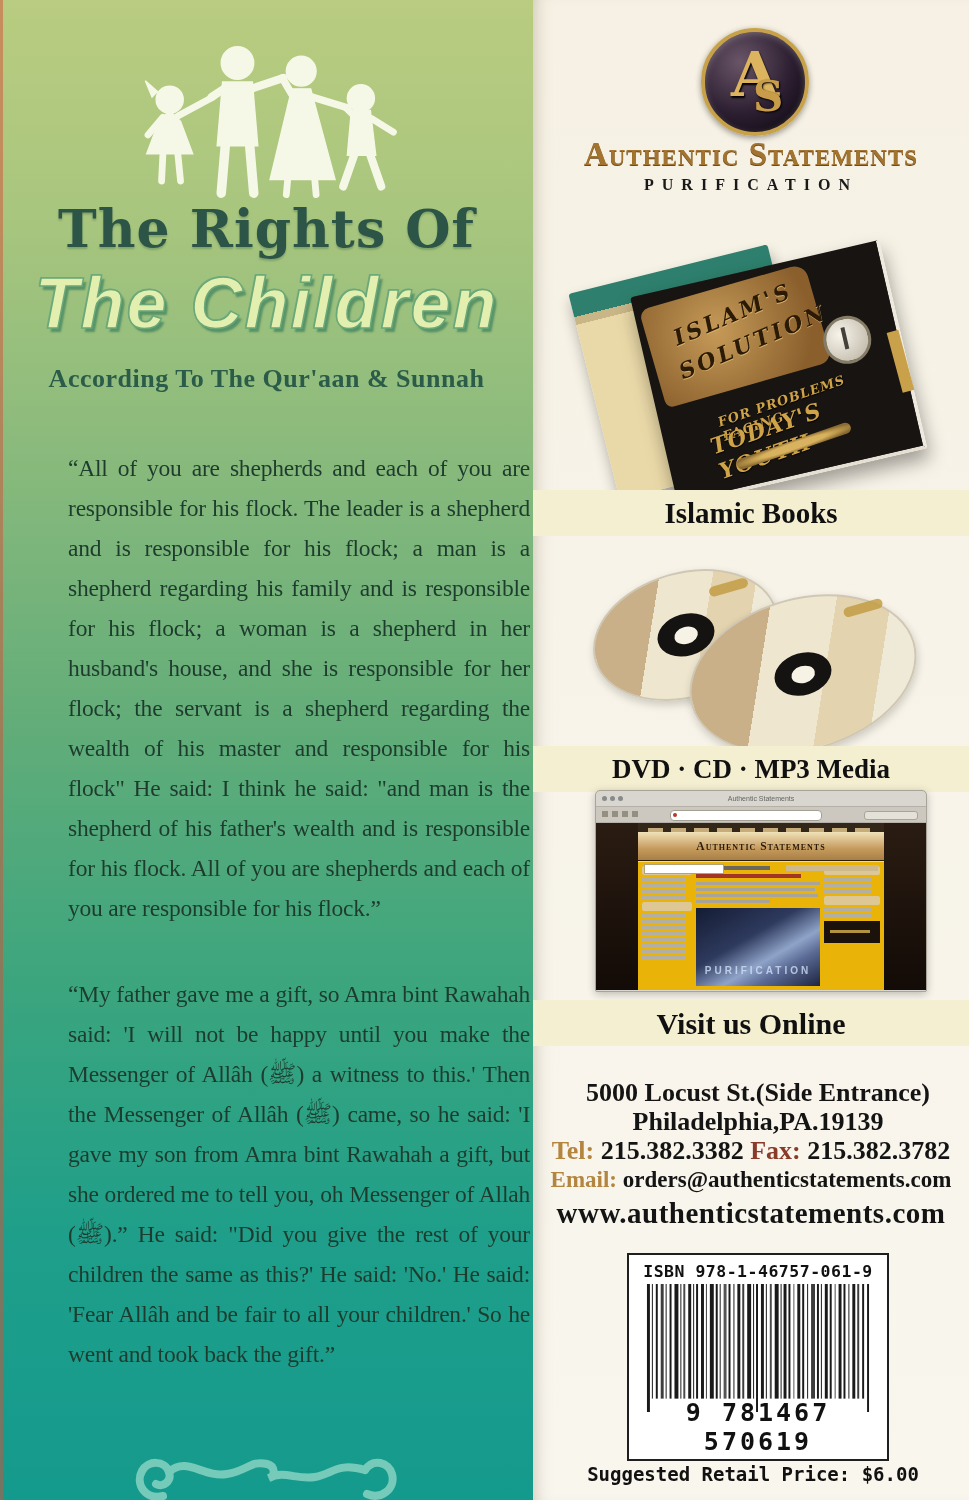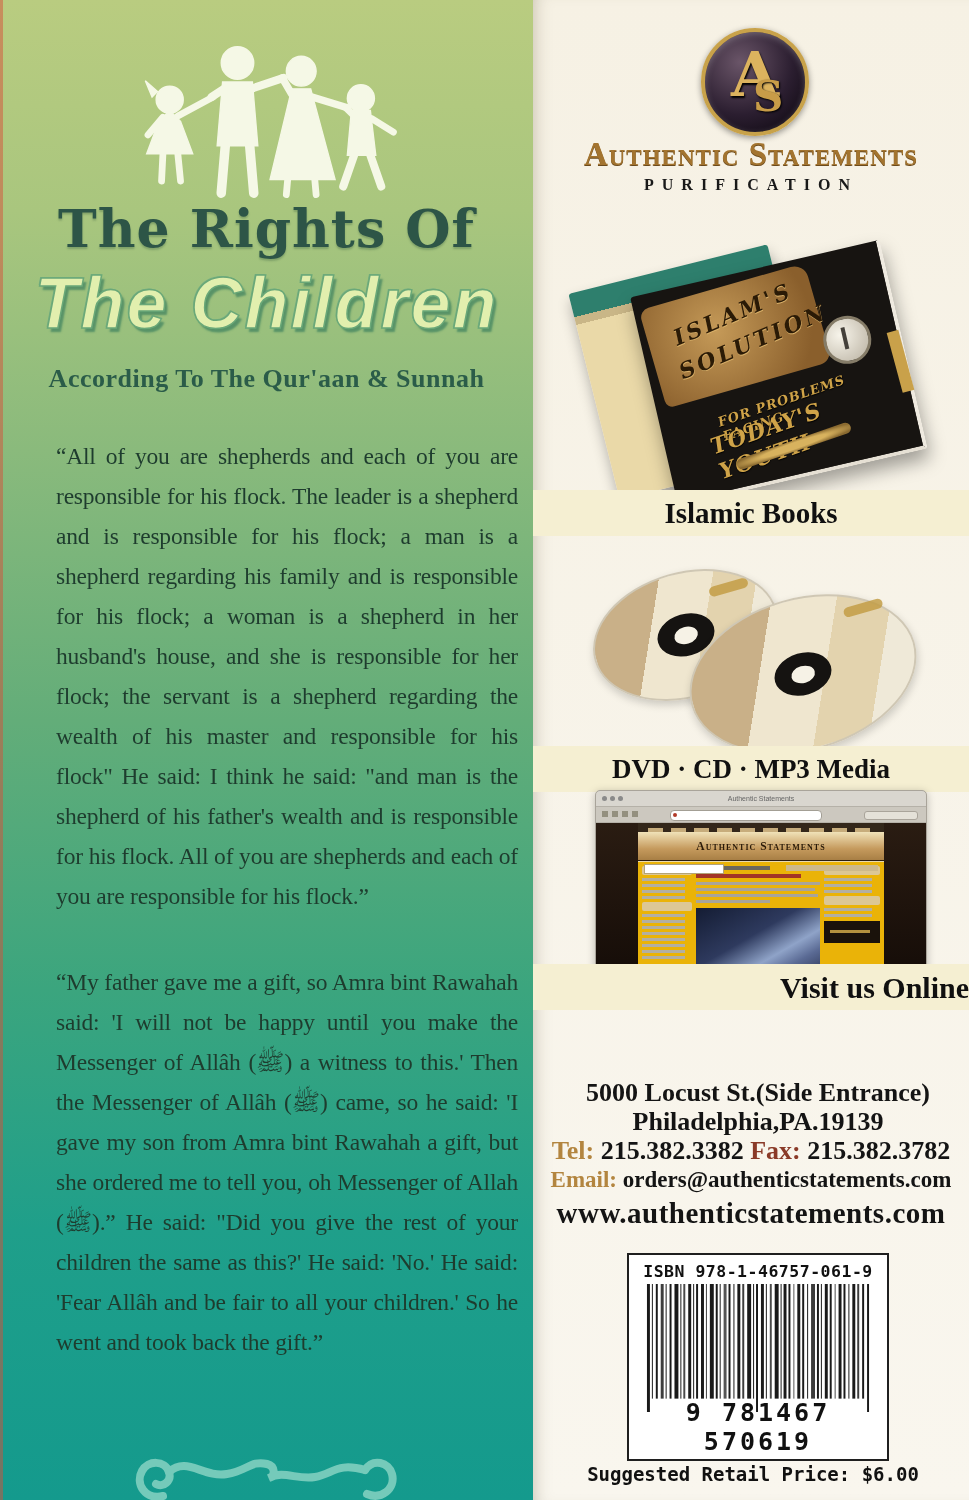--- a/index.html
+++ b/index.html
@@ -12,21 +12,21 @@
   .family{position:absolute;left:128px;top:40px;width:280px;height:160px;}
   .title1{position:absolute;left:0;top:198px;width:533px;text-align:center;
     font-family:"DejaVu Serif",serif;font-size:52px;font-weight:600;color:#2d5547;
     text-shadow:0 2px 2px rgba(20,60,45,.25);letter-spacing:1px;}
   .title2{position:absolute;left:0;top:262px;width:533px;text-align:center;
     font-family:Liberation Sans, sans-serif;font-style:italic;font-weight:bold;font-size:72px;
     color:#e2efae;-webkit-text-stroke:1.5px #6aa878;
     text-shadow:3px 4px 2px rgba(32,110,85,.55),-1px -1px 0 #7ab183;letter-spacing:2px;}
   .subtitle{position:absolute;left:0;top:364px;width:533px;text-align:center;
     font-size:26px;font-weight:bold;color:#2b5c49;letter-spacing:.5px;}
-  .hadith{position:absolute;left:52px;width:462px;margin:4px;text-align:justify;
+  .hadith{position:absolute;left:52px;width:462px;margin:16px;text-align:justify;
     font-size:23.5px;line-height:40px;color:#1e3c2e;letter-spacing:-.2px;}
   .hadith.h1{top:432px;}
   .hadith.h2{top:958px;}
   .flourish{position:absolute;left:128px;top:1444px;width:282px;height:62px;opacity:.85;}
   
   .panel{position:absolute;left:533px;top:0;width:436px;height:1500px;
     box-shadow:inset 14px 0 18px -14px rgba(90,80,50,.35);}
   .logo{position:absolute;left:168px;top:28px;width:100px;height:100px;border-radius:50%;
     background:radial-gradient(circle at 35% 30%,#6a5568,#2b1e30 55%,#130c16 85%);
     border:4px solid #c8a24a;box-shadow:0 2px 6px rgba(0,0,0,.4), inset 0 2px 6px rgba(255,255,255,.25);}
@@ -61,21 +61,21 @@
   .bs1{left:58px;top:124px;font-size:13px;letter-spacing:1px;}
   .bs2{left:46px;top:140px;font-size:22px;letter-spacing:1px;}
   .ribbon{position:absolute;right:-3px;top:92px;width:12px;height:62px;background:#c9a14a;transform:rotate(-2deg);}
   .orn{position:absolute;left:66px;top:176px;width:120px;height:11px;transform:rotate(-6deg);
     background:radial-gradient(ellipse at center,#d8b25e 0 40%,#8a6a30 80%);border-radius:6px;}
   
   .band{position:absolute;left:0;width:436px;height:46px;background:#f5efd2;text-align:center;}
   .band span{font-weight:bold;color:#101010;}
   .band-books{top:490px;}  .band-books span{font-size:29px;line-height:46px;}
   .band-media{top:746px;}  .band-media span{font-size:27px;line-height:46px;}
-  .band-online{top:964px;text-align:right;}.band-online span{font-size:30px;line-height:48px;}
+  .band-online{top:1000px;}.band-online span{font-size:30px;line-height:48px;}
   
   .cds{position:absolute;left:58px;top:560px;width:340px;height:190px;}
   .cd{position:absolute;border-radius:50%;border:2px solid #cfc7b4;
     background:linear-gradient(115deg,#c9b088 0 34%,#efe6cf 34% 58%,#e3d3ae 58% 78%,#efe9d8 78%);
     box-shadow:0 4px 8px rgba(0,0,0,.18);}
   .cd1{left:0;top:12px;width:185px;height:122px;transform:rotate(-16deg);}
   .cd2{left:96px;top:38px;width:228px;height:148px;transform:rotate(-16deg);}
   .cd::before{content:"";position:absolute;left:50%;top:50%;width:58px;height:42px;margin:-21px 0 0 -29px;
     border-radius:50%;background:#151311;}
   .cd::after{content:"";position:absolute;left:50%;top:50%;width:24px;height:17px;margin:-8.5px 0 0 -12px;

